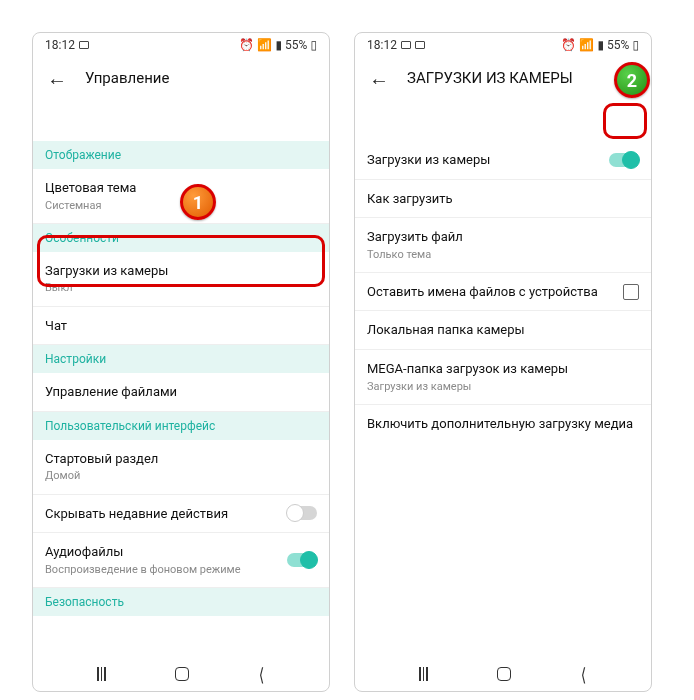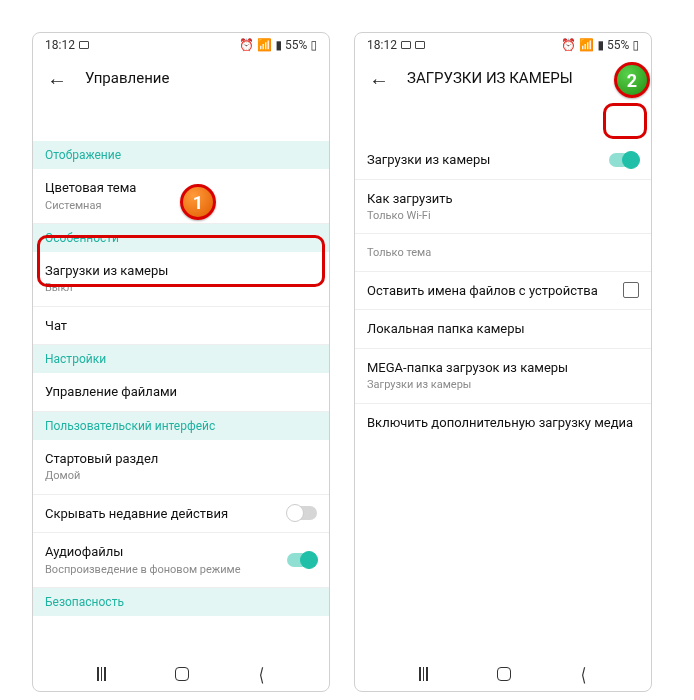--- a/index.html
+++ b/index.html
@@ -251,25 +251,25 @@
   <div class="scroll-area">
     <div class="row">
       <div class="row-text">
           <div class="row-title">Загрузки из камеры</div>
         </div>
       <div class="toggle on"></div>
     </div>
     <div class="row">
       <div class="row-text">
         <div class="row-title">Как загрузить</div>
-        <div class="row-sub">Только Wi-Fi</div>
-      </div>
-    </div>
-    <div class="row">
-      <div class="row-text">
+      </div>
+    </div>
+    <div class="row">
+      <div class="row-text">
+        <div class="row-title">Загрузить файл</div>
         <div class="row-sub">Только тема</div>
       </div>
     </div>
     <div class="row">
       <div class="row-text">
           <div class="row-title">Оставить имена файлов с устройства</div>
         </div>
       <div class="checkbox"></div>
     </div>
     <div class="row">

